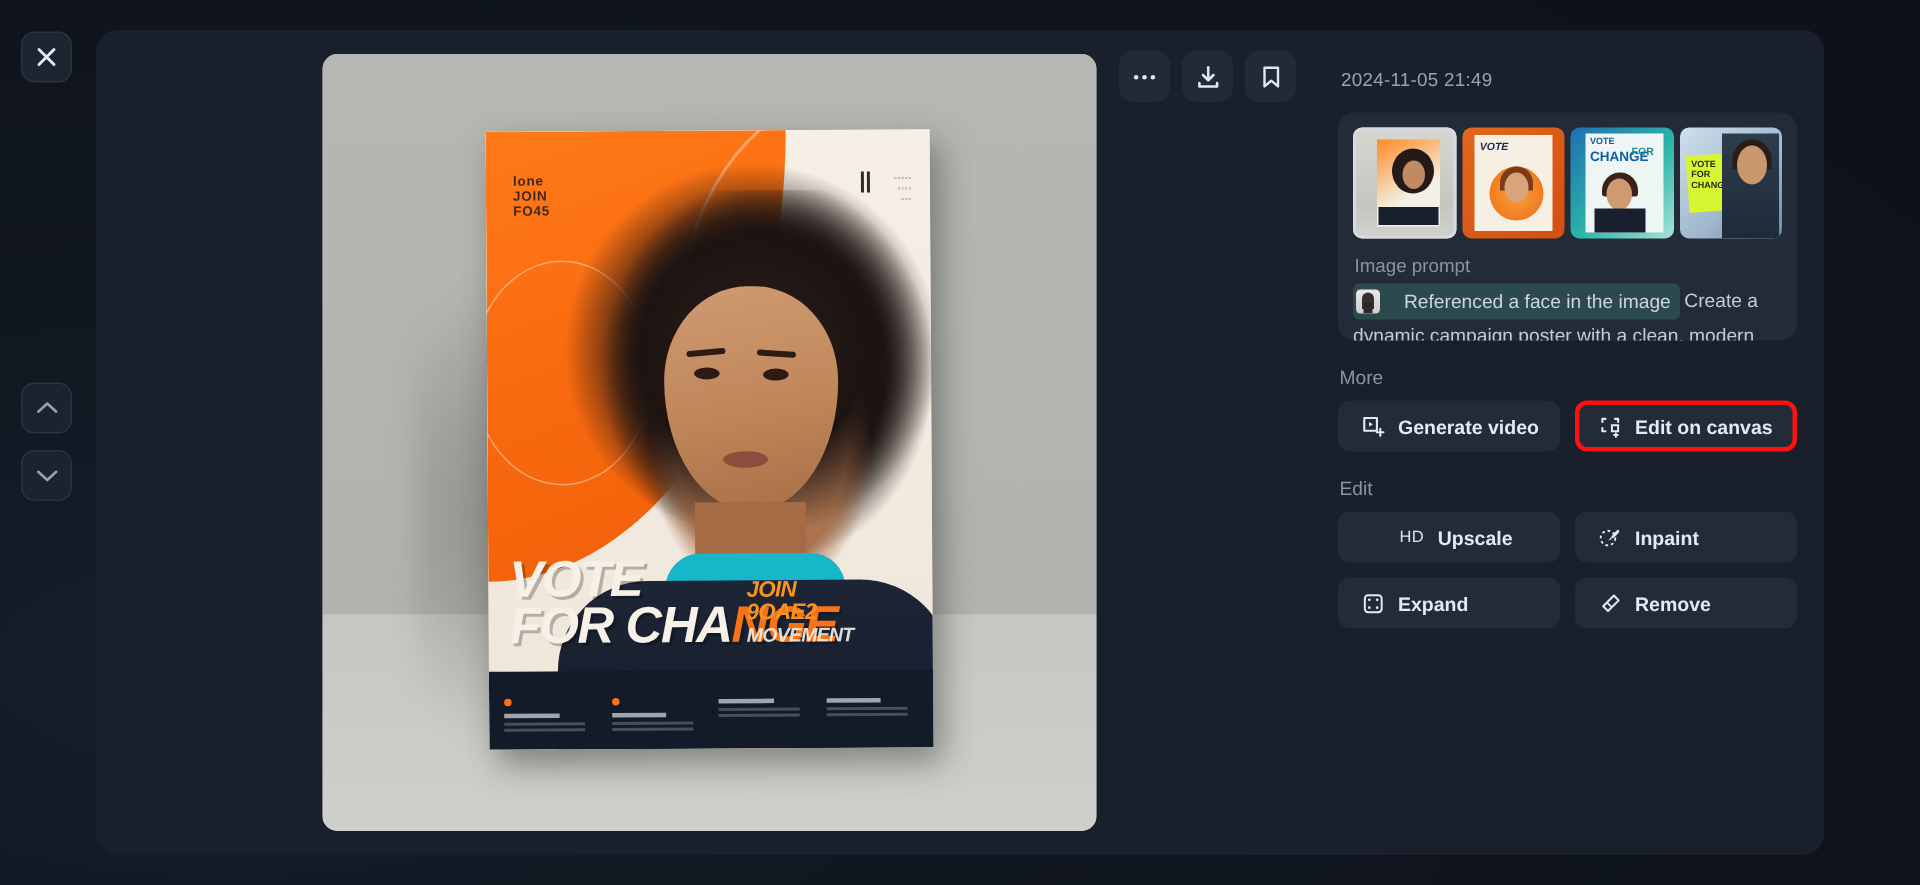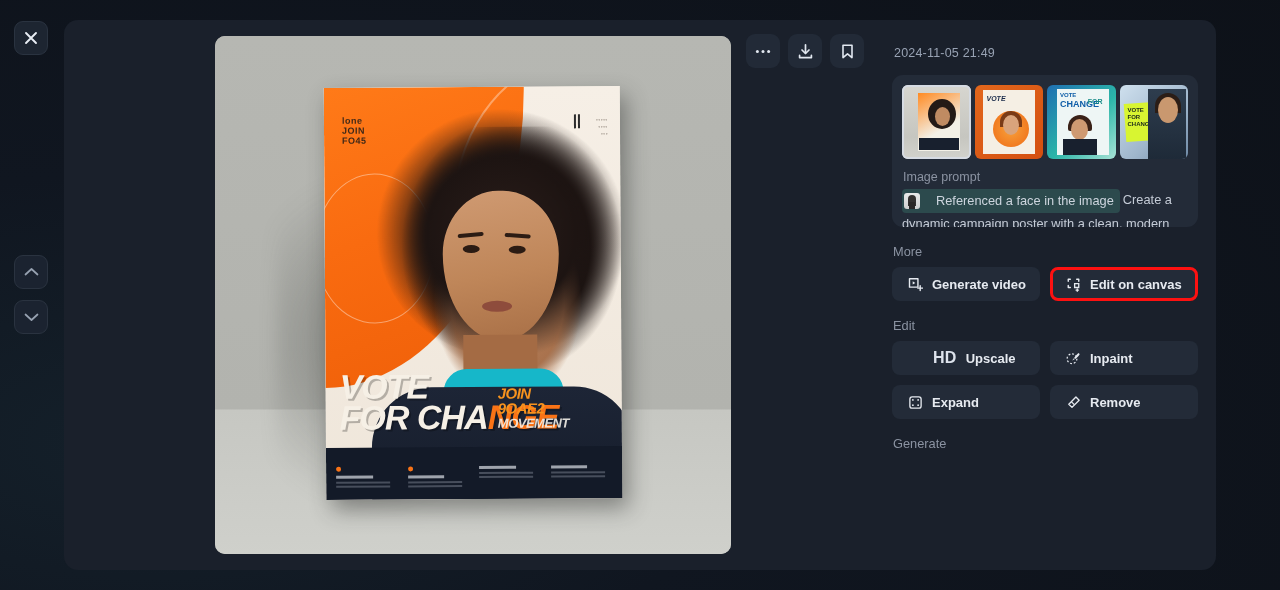--- a/index.html
+++ b/index.html
@@ -218,21 +218,21 @@
   .chip-txt { color: #cdd5de; font-size: 12.8px; }
 
   .section-label { color: #8b93a2; font-size: 12.8px; margin: 17px 0 8px 1px; }
   .btn-grid { display: flex; flex-wrap: wrap; gap: 10px; width: 306px; }
   .abtn {
     width: 148px; height: 34px; border-radius: 8px; background: #232b38;
     display: flex; align-items: center; gap: 9px; padding-left: 16px;
     color: #e6eaf0; font-size: 13px; font-weight: 700; cursor: pointer;
   }
   .abtn.hl { border: 3px solid #fd1111; padding-left: 13px; }
-  .hd-ico { font-size: 16px; font-weight: 700; color: #dde3ec; letter-spacing: .3px; padding-left: 25px; }
+  .hd-ico { font-size: 11px; font-weight: 400; color: #dde3ec; letter-spacing: .3px; padding-left: 25px; }
   svg { display: block; }
 </style>
 </head>
 <body>
 
 <div class="app">
 
   <div class="rail">
     <div class="rail-btn rail-close">
       <svg width="14" height="14" viewBox="0 0 14 14">
@@ -433,17 +433,16 @@
         </div>
         <div class="abtn">
           <svg width="15" height="15" viewBox="0 0 16 16">
             <path d="M10.6 2.2 L14 5.6 L6.4 13.2 L3 9.8 Z" stroke="#e6eaf0" stroke-width="1.45" fill="none" stroke-linejoin="round"></path>
             <path d="M5.6 7 L9 10.4" stroke="#e6eaf0" stroke-width="1.2"></path>
           </svg>
           <span>Remove</span>
         </div>
       </div>
 
-      <div class="section-label">Generate</div>
 
     </div>
   </div>
 </div>
 
 </body></html>

